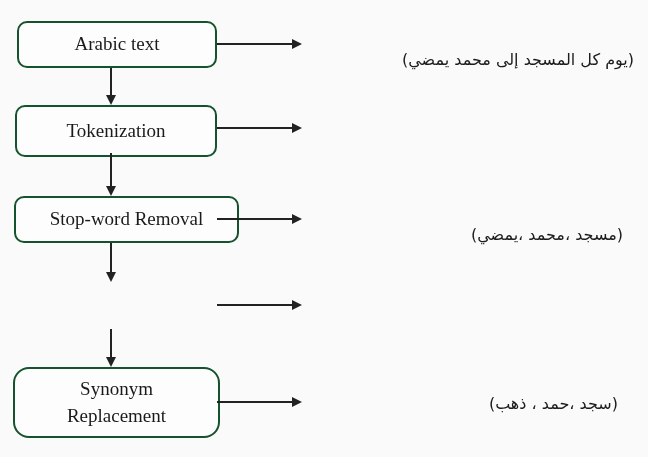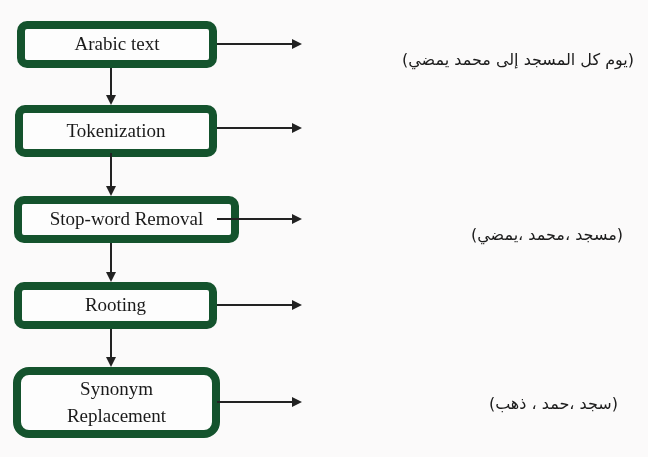--- a/index.html
+++ b/index.html
@@ -15,21 +15,21 @@
   }
   #diagram {
     position: relative;
     width: 648px;
     height: 457px;
   }
   .step-box {
     position: absolute;
     box-sizing: border-box;
     background: #fdfdfd;
-    border: 8px solid #14532d;
+    border: 2px solid #14532d;
     border-radius: 10px;
     display: flex;
     align-items: center;
     justify-content: center;
     text-align: center;
     font-size: 19px;
     color: #1a1a1a;
     line-height: 1.4;
   }
   .step-box.big {
@@ -127,23 +127,20 @@
   <div class="harrow" id="harrow-1"></div>
   <div class="varrow" id="varrow-1"></div>
 
   <div class="step-box" id="box-2">
     <span>Stop-word Removal</span>
   </div>
   <div class="harrow" id="harrow-2"></div>
   <div class="arabic-out" id="arab-2"><span class="tok" dir="ltr">(يمضي،</span> <span class="tok" dir="ltr">محمد،</span> <span class="tok" dir="ltr">مسجد)</span></div>
   <div class="varrow" id="varrow-2"></div>
 
-  <div class="step-box" id="box-3">
-    <span>Rooting</span>
-  </div>
   <div class="harrow" id="harrow-3"></div>
   <div class="varrow" id="varrow-3"></div>
 
   <div class="step-box big" id="box-4">
     <span>Synonym Replacement</span>
   </div>
   <div class="harrow" id="harrow-4"></div>
   <div class="arabic-out" id="arab-4"><span class="tok" dir="ltr">(ذهب</span> <span class="tok" dir="ltr">،</span> <span class="tok" dir="ltr">حمد،</span> <span class="tok" dir="ltr">سجد)</span></div>
 
 </div>

